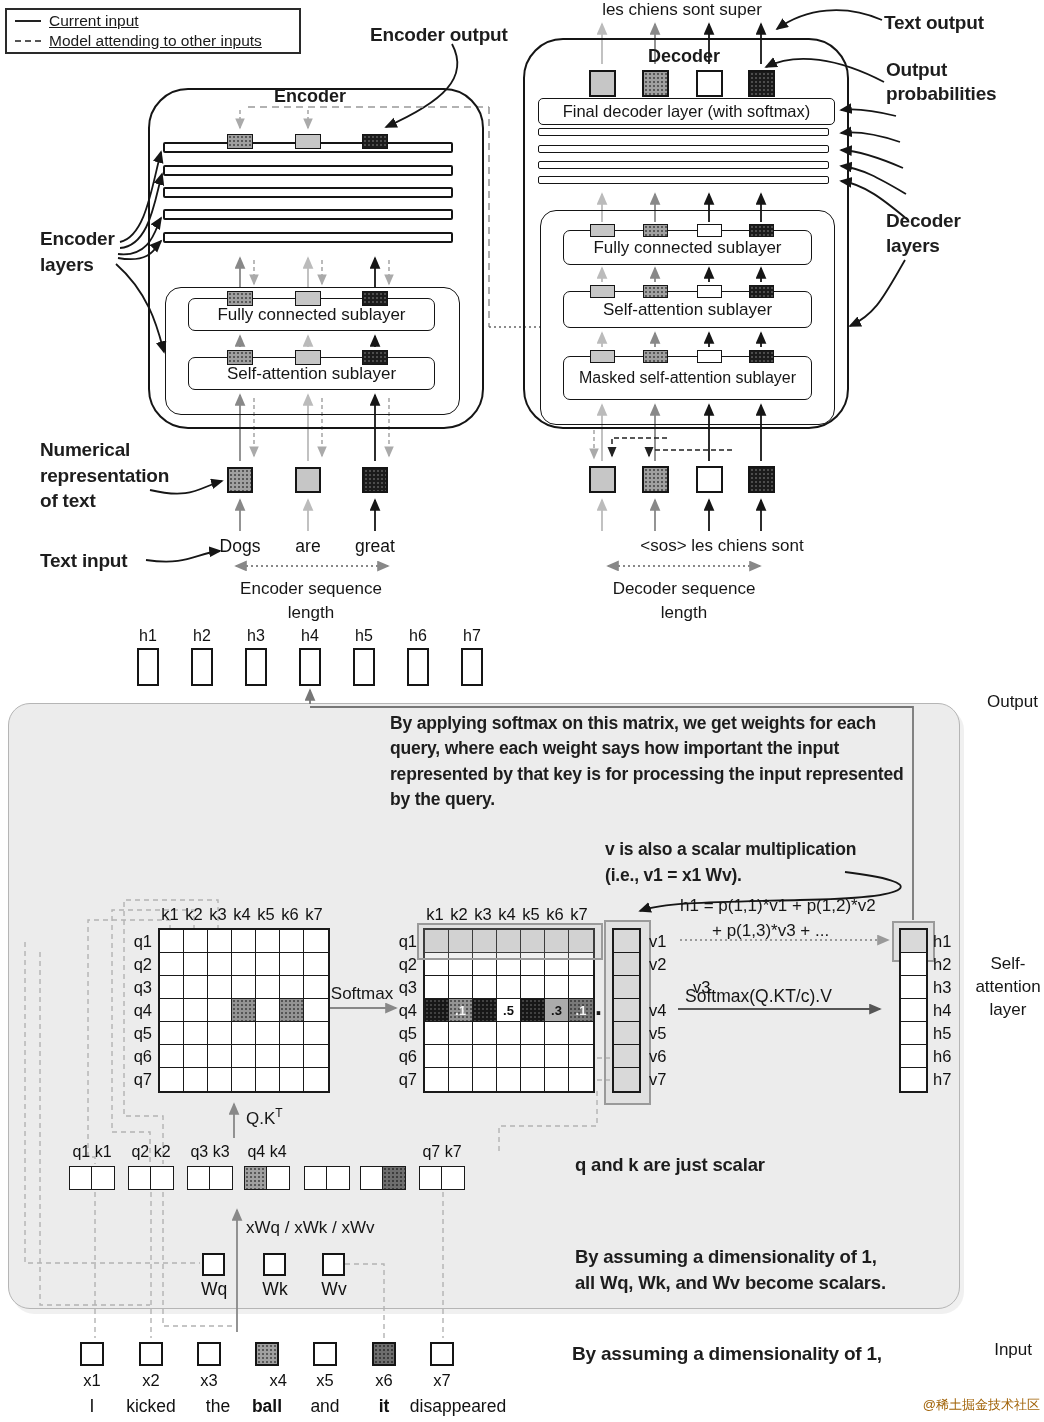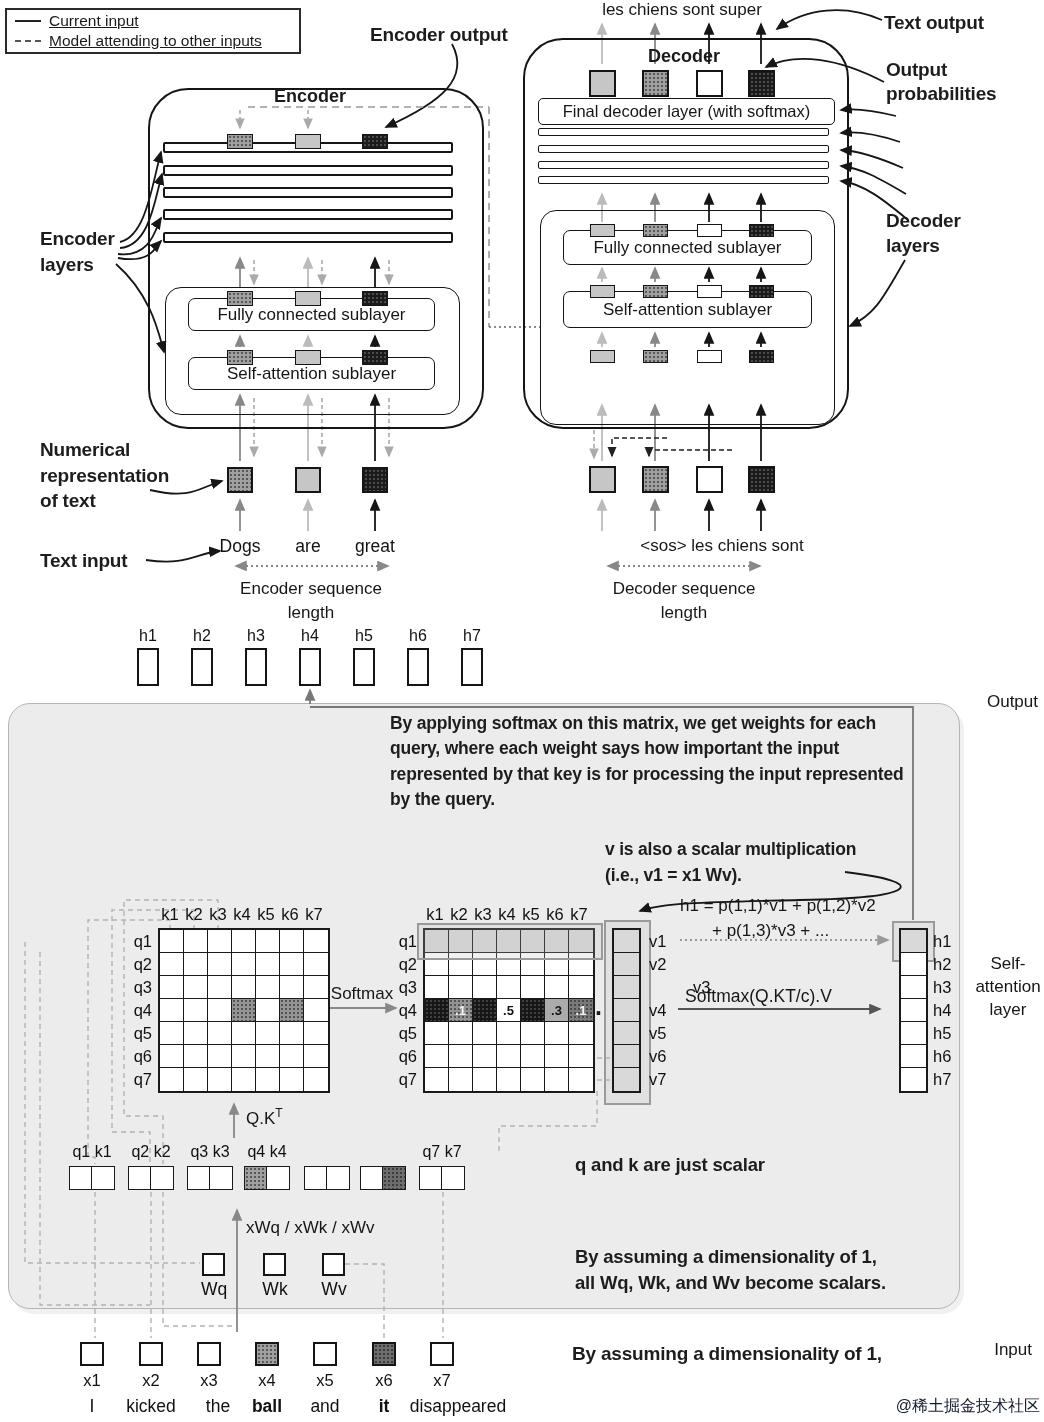--- a/index.html
+++ b/index.html
@@ -243,20 +243,21 @@
   <div class="wbox" style="left:538px;top:98px;width:295px;height:25px;font-size:16.5px;border-radius:5px;">Final decoder layer (with softmax)</div>
   <div id="dec-bars">
       <div class="bar" style="left: 538px; top: 128px; width: 291px; height: 8px; border-width: 1.6px;"></div>
       <div class="bar" style="left: 538px; top: 145px; width: 291px; height: 8px; border-width: 1.6px;"></div>
       <div class="bar" style="left: 538px; top: 161px; width: 291px; height: 8px; border-width: 1.6px;"></div>
       <div class="bar" style="left: 538px; top: 176px; width: 291px; height: 8px; border-width: 1.6px;"></div>
     </div>
   <div class="ibox" style="left:540px;top:210px;width:293px;height:213px;"></div>
   <div class="wbox" style="left:563px;top:230px;width:247px;height:33px;">Fully connected sublayer</div>
   <div class="wbox" style="left:563px;top:291px;width:247px;height:35px;">Self-attention sublayer</div>
+  <div class="wbox" style="left:563px;top:356px;width:247px;height:42px;font-size:16px;">Masked self-attention sublayer</div>
 
   <div id="gen-top">
       <div class="chip fill-dots" style="position: absolute; left: 227px; top: 134px; width: 26px; height: 15px;"></div>
       <div class="chip fill-lgray" style="position: absolute; left: 295px; top: 134px; width: 26px; height: 15px;"></div>
       <div class="chip fill-black" style="position: absolute; left: 362px; top: 134px; width: 26px; height: 15px;"></div>
       <div class="chip fill-dots" style="position: absolute; left: 227px; top: 291px; width: 26px; height: 15px;"></div>
       <div class="chip fill-lgray" style="position: absolute; left: 295px; top: 291px; width: 26px; height: 15px;"></div>
       <div class="chip fill-black" style="position: absolute; left: 362px; top: 291px; width: 26px; height: 15px;"></div>
       <div class="chip fill-dots" style="position: absolute; left: 227px; top: 350px; width: 26px; height: 15px;"></div>
       <div class="chip fill-lgray" style="position: absolute; left: 295px; top: 350px; width: 26px; height: 15px;"></div>
@@ -550,30 +551,30 @@
       <div class="tick" style="left: 253px; top: 1281px; width: 44px; font-size: 17.5px;">Wk</div>
       <div class="sq fill-white" style="left: 322px; top: 1253px; width: 23px; height: 23px;"></div>
       <div class="tick" style="left: 312px; top: 1281px; width: 44px; font-size: 17.5px;">Wv</div>
       <div class="sq fill-white" style="left: 80px; top: 1342px; width: 24px; height: 24px;"></div>
       <div class="tick" style="left: 72px; top: 1372px; width: 40px; font-size: 16.5px;">x1</div>
       <div class="sq fill-white" style="left: 139px; top: 1342px; width: 24px; height: 24px;"></div>
       <div class="tick" style="left: 131px; top: 1372px; width: 40px; font-size: 16.5px;">x2</div>
       <div class="sq fill-white" style="left: 197px; top: 1342px; width: 24px; height: 24px;"></div>
       <div class="tick" style="left: 189px; top: 1372px; width: 40px; font-size: 16.5px;">x3</div>
       <div class="sq fill-dots" style="left: 255px; top: 1342px; width: 24px; height: 24px;"></div>
-      <div class="tick" style="left: 247px; top: 1372px; width: 40px; font-size: 16.5px;">x4</div>
+      <div class="tick" style="left: 247px; top: 1372px; width: 40px; font-size: 16.5px; text-align: right;">x4</div>
       <div class="sq fill-white" style="left: 313px; top: 1342px; width: 24px; height: 24px;"></div>
       <div class="tick" style="left: 305px; top: 1372px; width: 40px; font-size: 16.5px;">x5</div>
       <div class="sq fill-dark" style="left: 372px; top: 1342px; width: 24px; height: 24px;"></div>
       <div class="tick" style="left: 364px; top: 1372px; width: 40px; font-size: 16.5px;">x6</div>
       <div class="sq fill-white" style="left: 430px; top: 1342px; width: 24px; height: 24px;"></div>
       <div class="tick" style="left: 422px; top: 1372px; width: 40px; font-size: 16.5px;">x7</div>
       <div class="tick" style="left: 37px; top: 1398px; width: 110px; font-size: 17.5px;">I</div>
       <div class="tick" style="left: 96px; top: 1398px; width: 110px; font-size: 17.5px;">kicked</div>
       <div class="tick" style="left: 154px; top: 1398px; width: 128px; font-size: 17.5px;">the</div>
       <div class="tick" style="left: 212px; top: 1398px; width: 110px; font-size: 17.5px; font-weight: bold;">ball</div>
       <div class="tick" style="left: 270px; top: 1398px; width: 110px; font-size: 17.5px;">and</div>
       <div class="tick" style="left: 329px; top: 1398px; width: 110px; font-size: 17.5px; font-weight: bold;">it</div>
       <div class="tick" style="left: 403px; top: 1398px; width: 110px; font-size: 17.5px;">disappeared</div>
     </div>
 
-  <div class="abs" style="left:840px;top:1396px;width:200px;text-align:right;font-size:16px;color:#0f172a;">@稀土掘金技术社区</div>
+  <div class="abs" style="left:840px;top:1396px;width:200px;text-align:right;font-size:13px;color:#a16207;">@稀土掘金技术社区</div>
 </div>
 
 </body></html>

